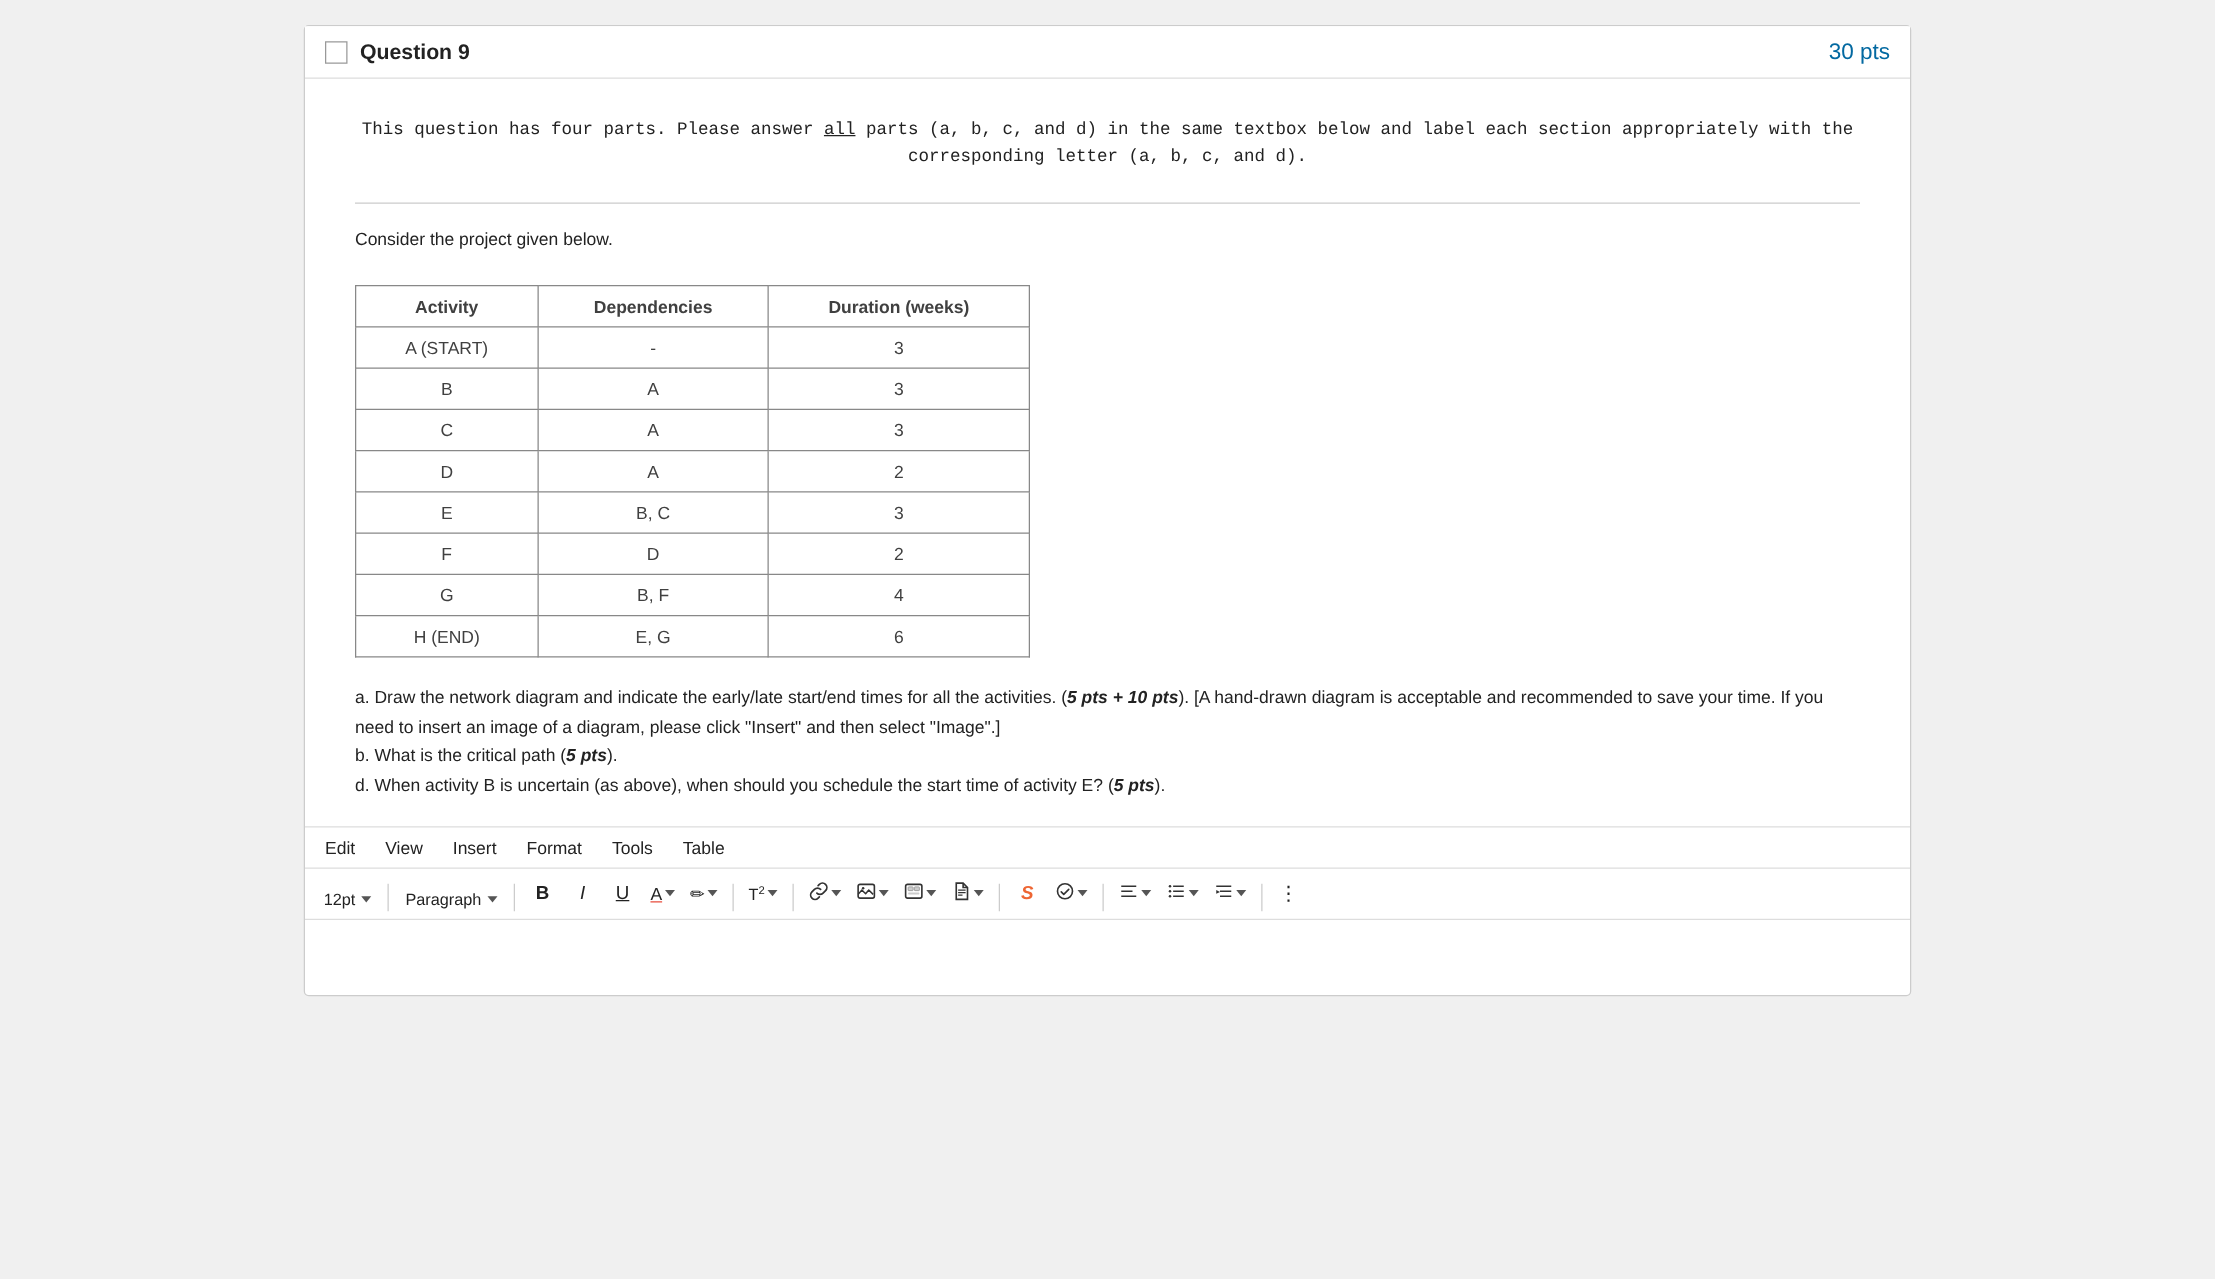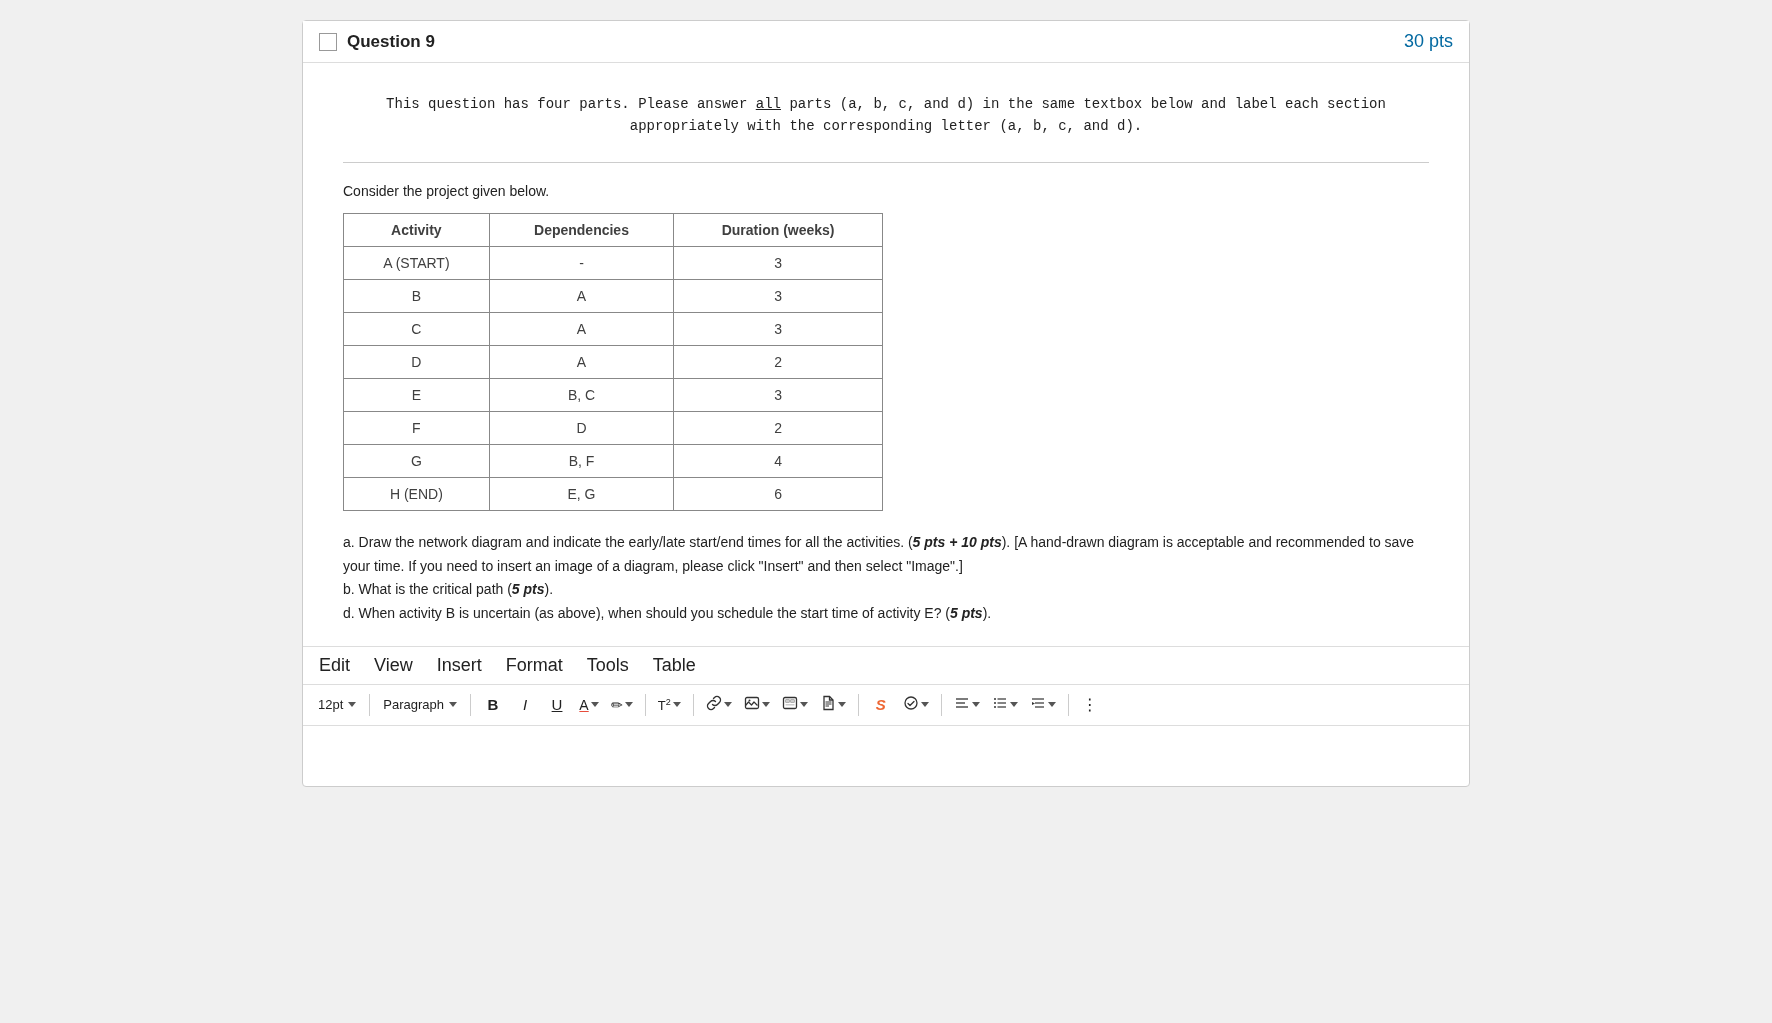--- a/index.html
+++ b/index.html
@@ -6,21 +6,21 @@
     body {
       font-family: Arial, sans-serif;
       background: #f0f0f0;
       display: flex;
       justify-content: center;
       align-items: flex-start;
       min-height: 100vh;
       padding: 20px;
     }
     .question-container {
-      width: 1168px;
+      width: 1286px;
       background: #fff;
       border: 1px solid #ccc;
       border-radius: 4px;
     }
     .question-header {
       display: flex;
       justify-content: space-between;
       align-items: center;
       padding: 10px 16px;
       border-bottom: 1px solid #ddd;
@@ -62,21 +62,21 @@
       text-decoration: underline;
     }
     .divider {
       border: none;
       border-top: 1px solid #ccc;
       margin-bottom: 20px;
     }
     .consider-text {
       font-size: 14px;
       color: #222;
-      margin-bottom: 14px;
+      margin-bottom: 29px;
     }
     .activity-table {
       border-collapse: collapse;
       margin-bottom: 20px;
       min-width: 540px;
     }
     .activity-table th, .activity-table td {
       border: 1px solid #888;
       padding: 8px 20px;
       text-align: center;
@@ -107,30 +107,30 @@
       margin-top: 20px;
       border-top: 1px solid #ddd;
       padding: 0;
     }
     .editor-menu-bar {
       display: flex;
       align-items: center;
       gap: 24px;
       padding: 8px 16px;
       border-bottom: 1px solid #ddd;
-      font-size: 18px;
+      font-size: 14px;
       color: #333;
     }
     .editor-menu-item {
       cursor: pointer;
       color: #222;
     }
     .editor-toolbar {
       display: flex;
-      align-items: center;
+      align-items: flex-end;
       padding: 6px 10px;
       gap: 4px;
       border-bottom: 1px solid #ddd;
       flex-wrap: wrap;
     }
     .toolbar-btn {
       display: inline-flex;
       align-items: center;
       justify-content: center;
       min-width: 28px;

